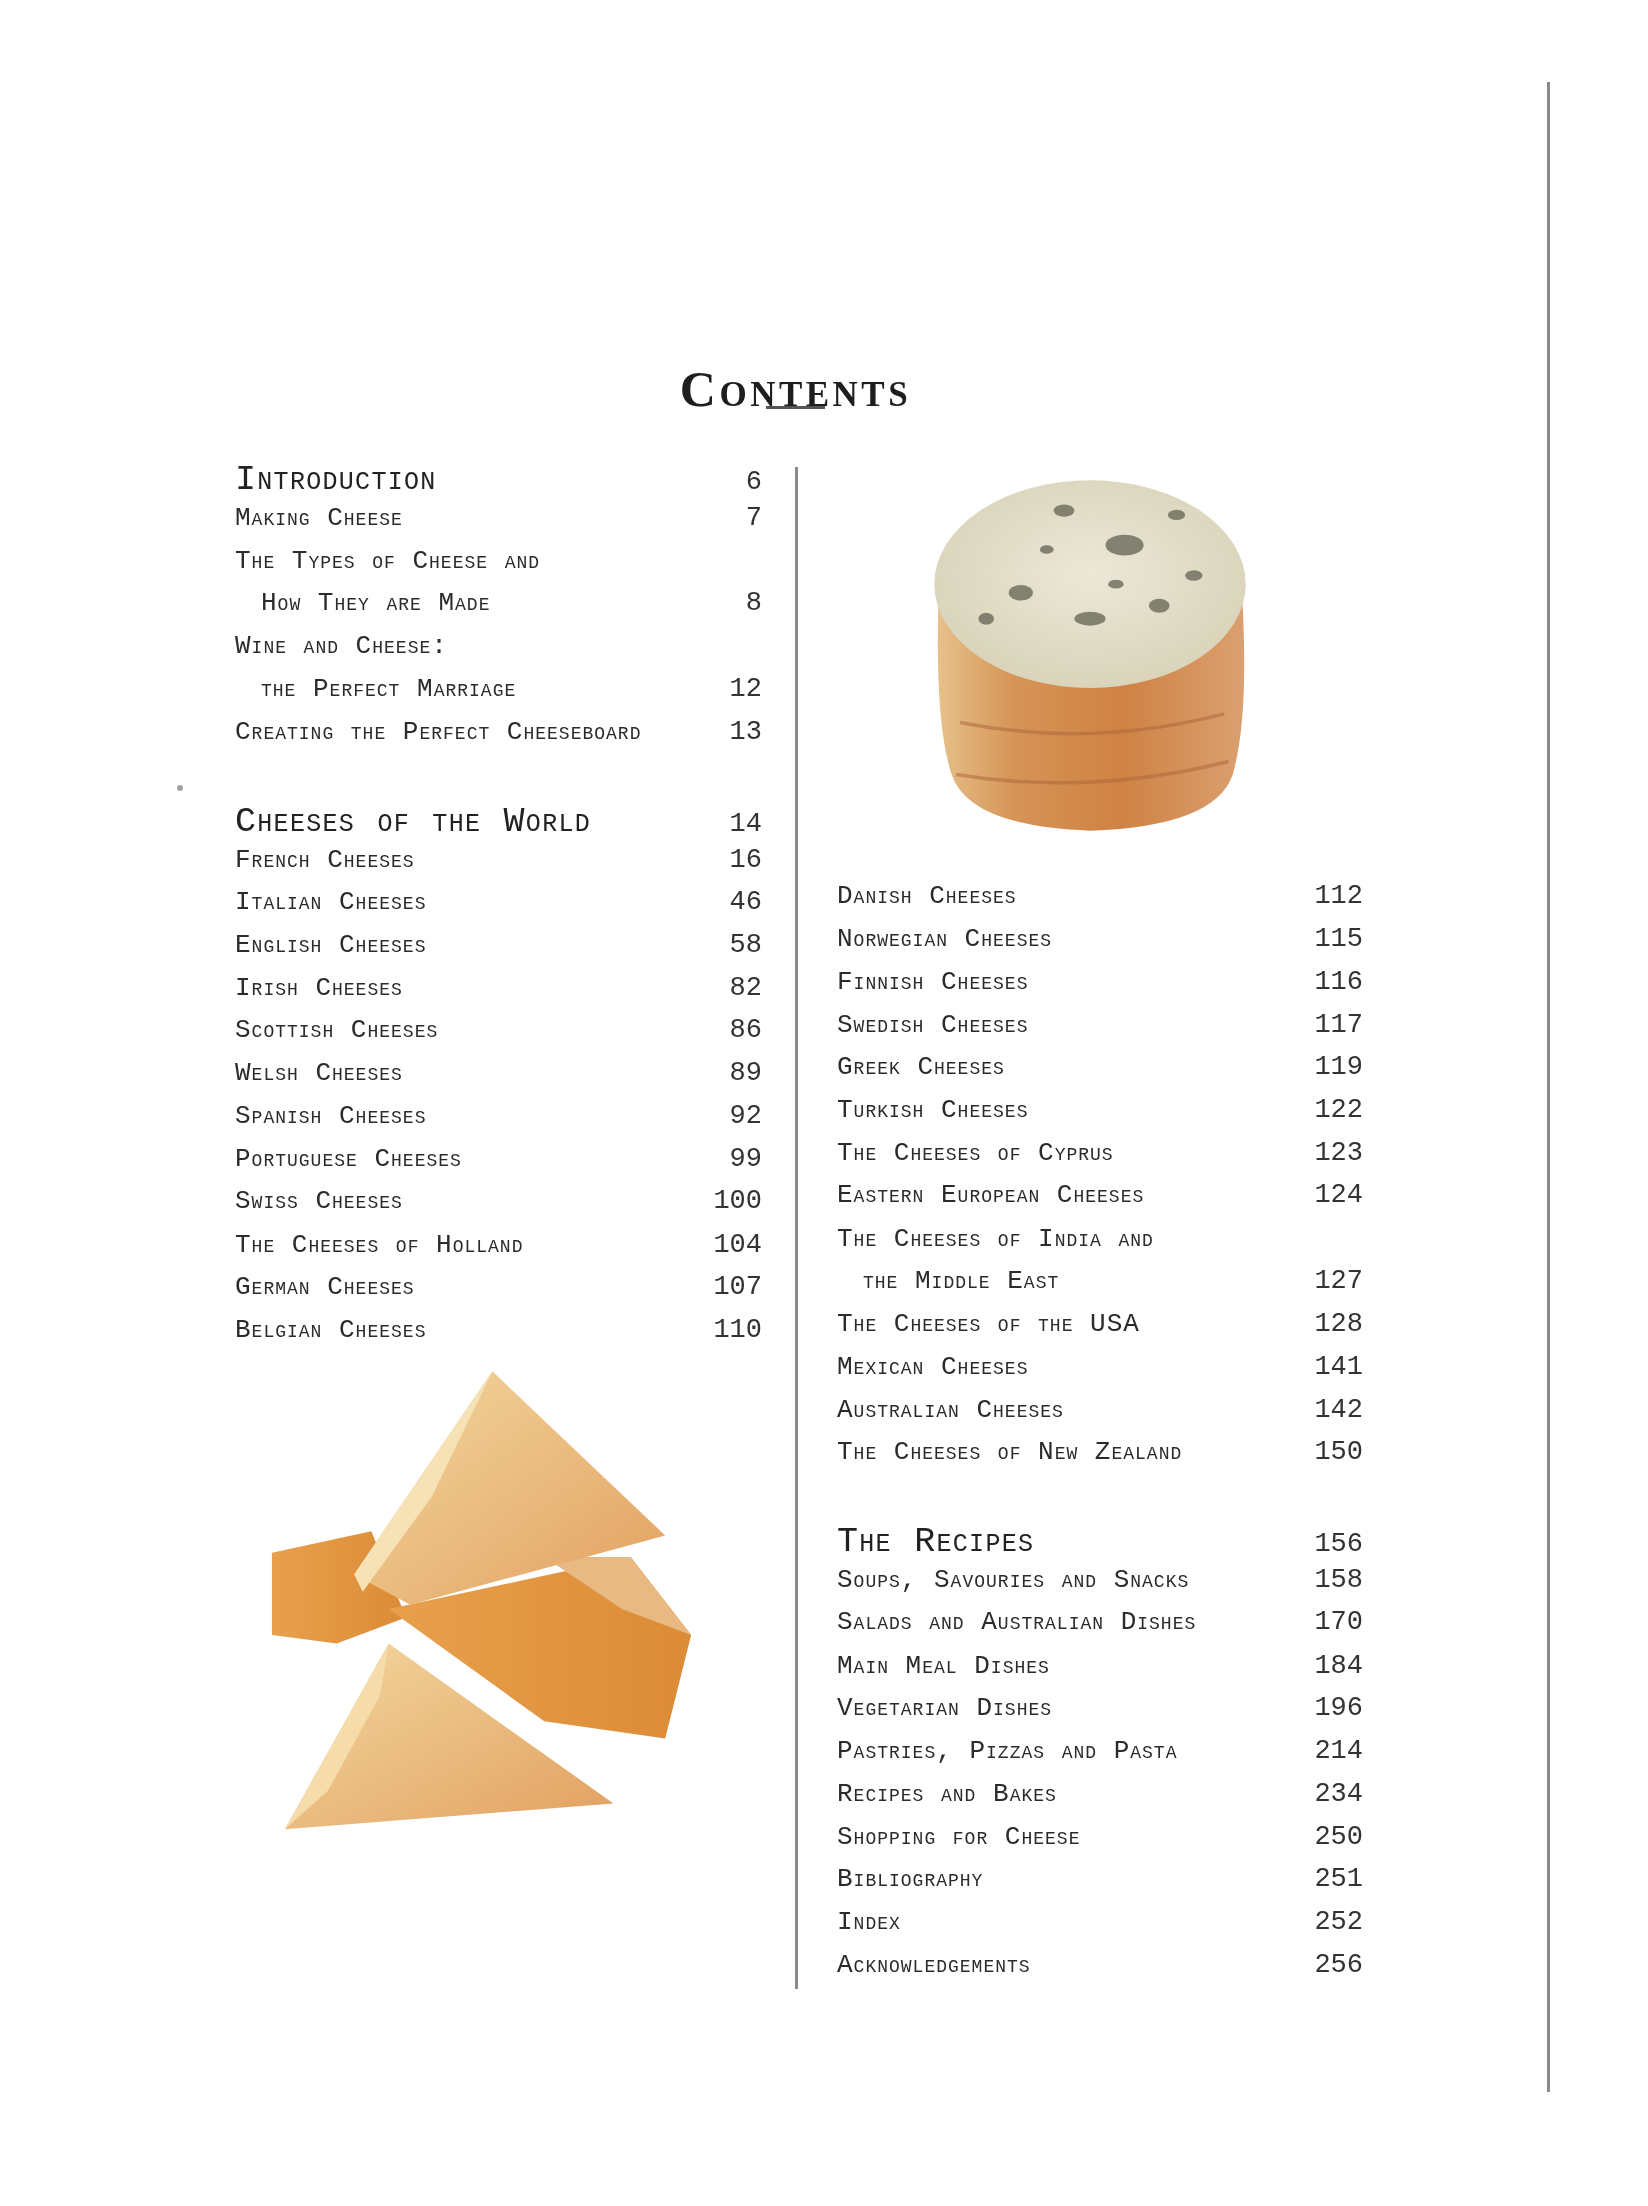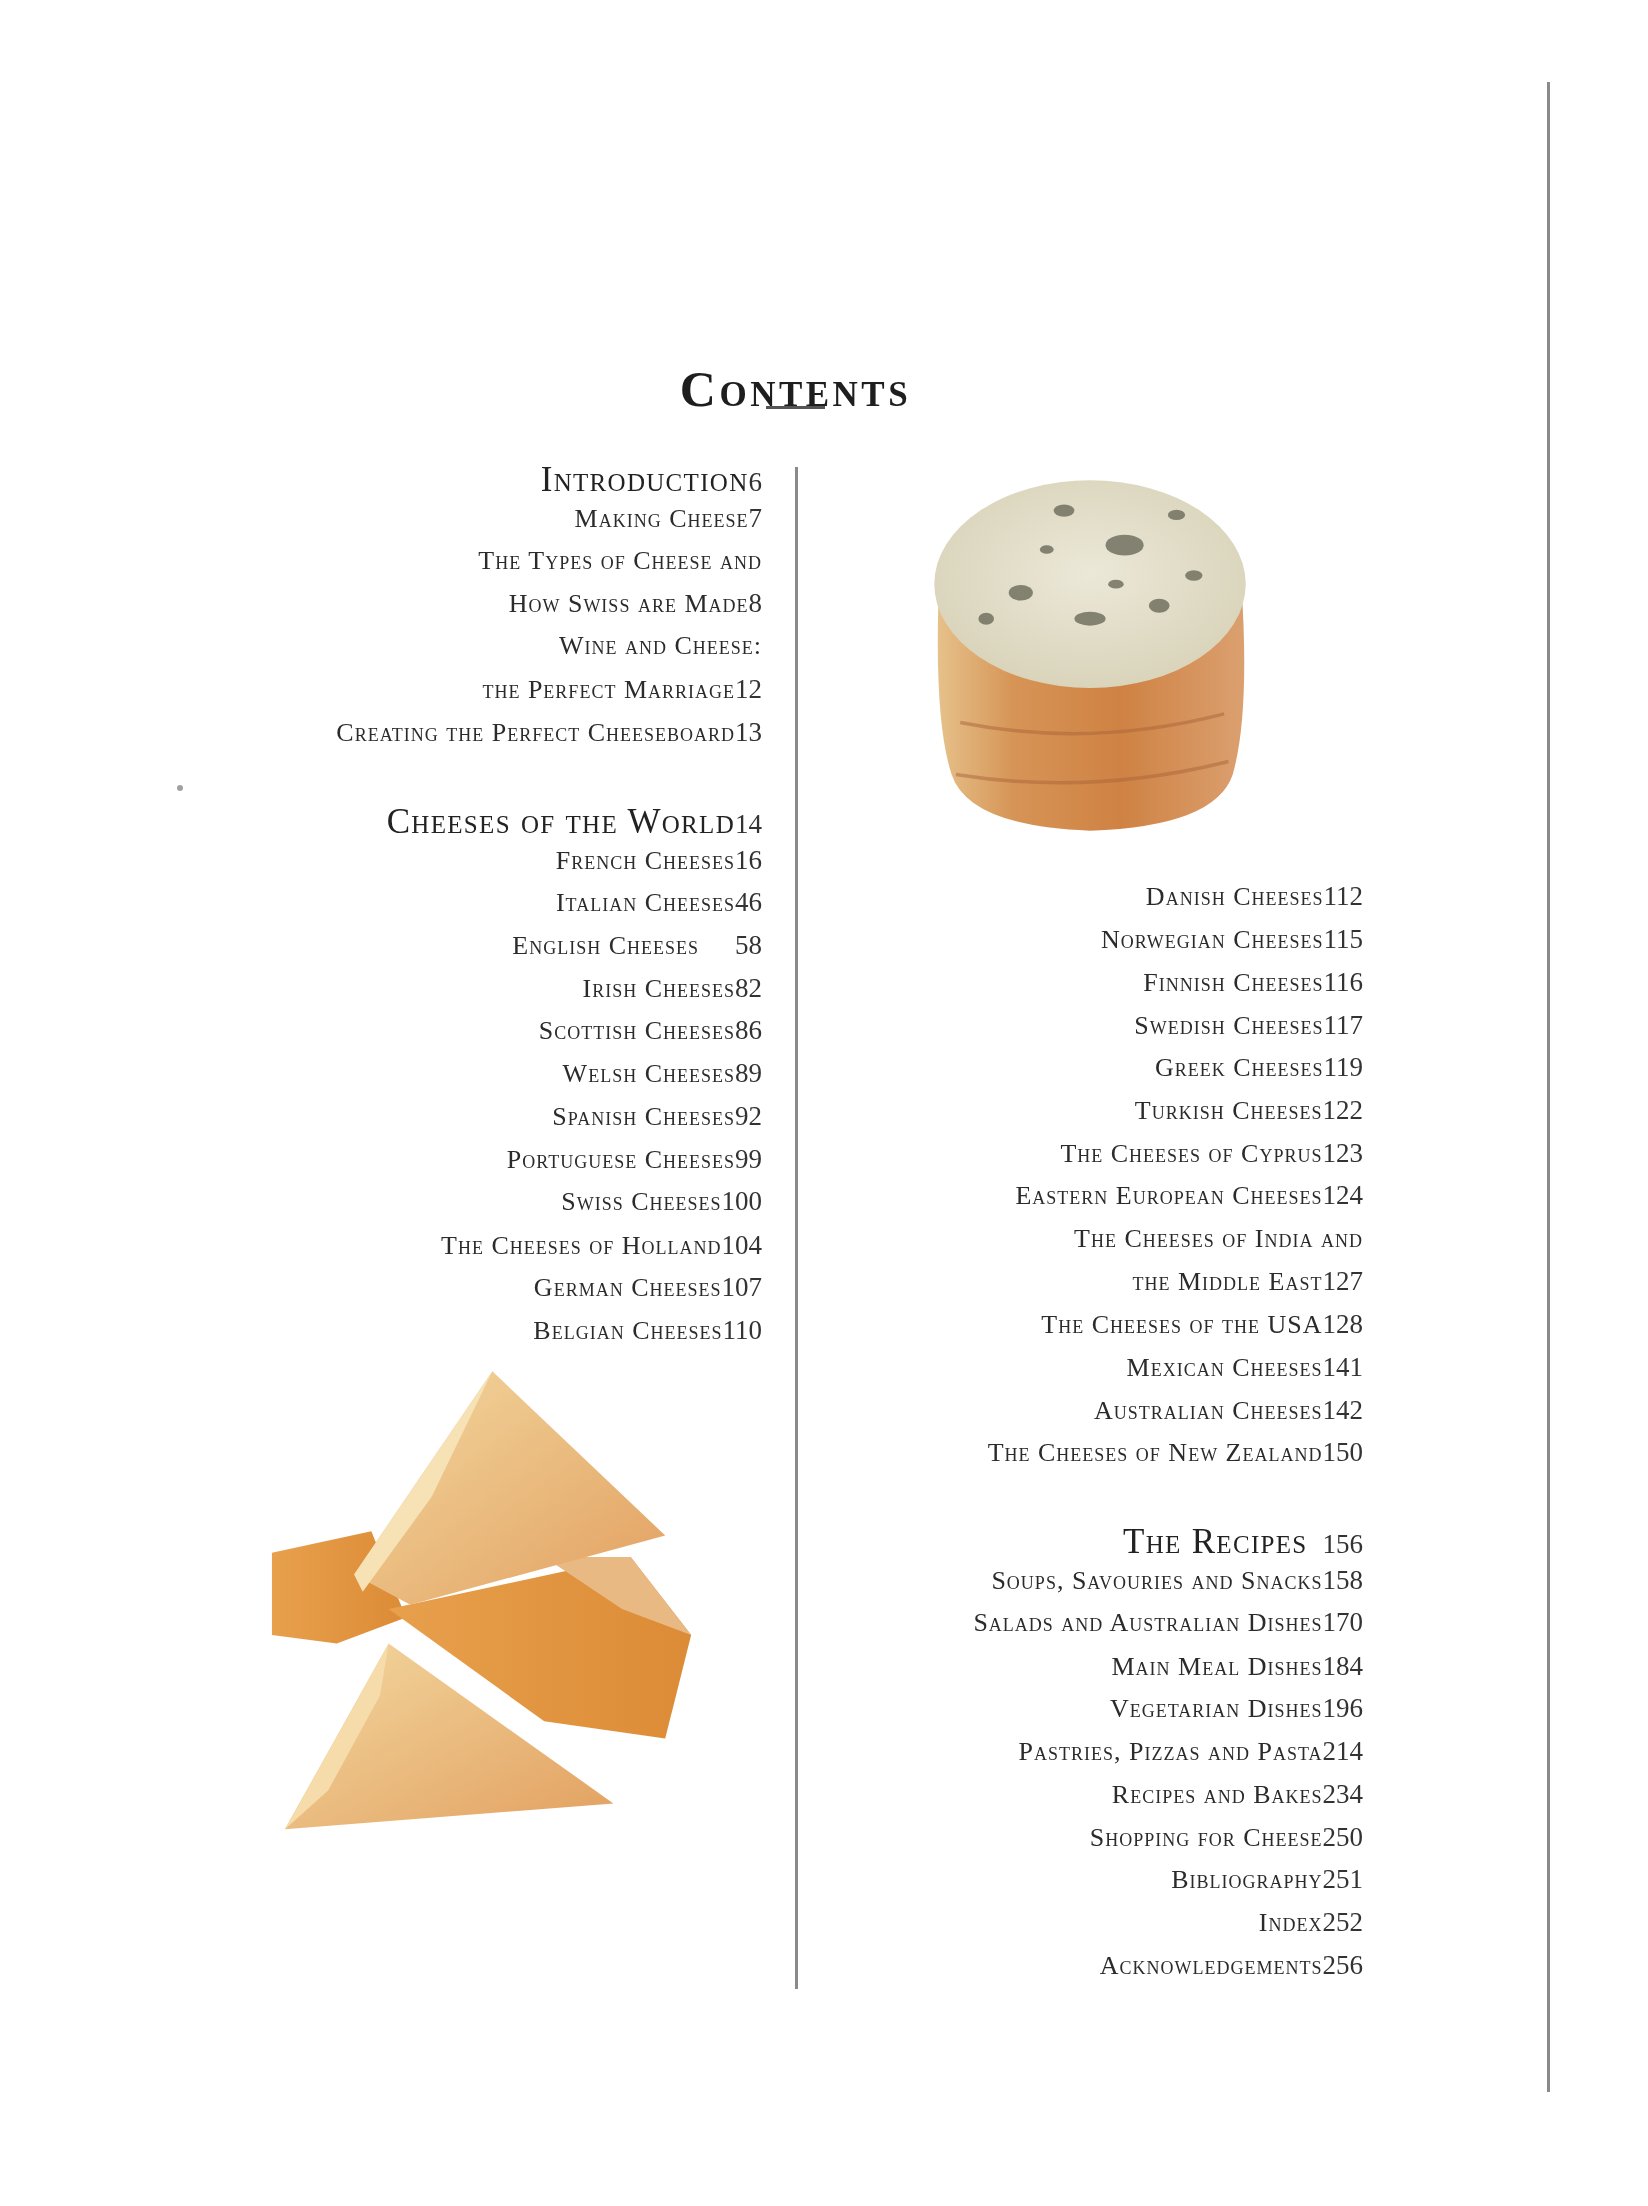--- a/index.html
+++ b/index.html
@@ -67,23 +67,23 @@
     }
     .toc-left { left: 235px; width: 527px; }
     .toc-right { left: 837px; width: 526px; }
 
     .toc-row {
       position: absolute;
       left: 0;
       right: 0;
       height: 35px;
       display: flex;
-      justify-content: flex-end;
+      justify-content: space-between;
       align-items: baseline;
-      font-family: Liberation Serif, serif;
+      font-family: Liberation Mono, monospace;
       font-variant: small-caps;
       font-size: 26px;
       letter-spacing: 1px;
       color: #2b2b2b;
       white-space: nowrap;
     }
     .toc-row.heading {
       font-size: 35px;
       letter-spacing: 1.3px;
       color: #222;
@@ -133,21 +133,21 @@
     </div>
     <div class="toc-row item" style="top: 503px;">
       <span class="label">Making Cheese</span>
       <span class="page">7</span>
     </div>
     <div class="toc-row item" style="top: 546px;">
       <span class="label">The Types of Cheese and</span>
       <span class="page"></span>
     </div>
     <div class="toc-row item indent" style="top: 588px;">
-      <span class="label">How Swiss are Made</span>
+      <span class="label">How They are Made</span>
       <span class="page">8</span>
     </div>
     <div class="toc-row item" style="top: 631px;">
       <span class="label">Wine and Cheese:</span>
       <span class="page"></span>
     </div>
     <div class="toc-row item indent" style="top: 674px;">
       <span class="label">the Perfect Marriage</span>
       <span class="page">12</span>
     </div>

